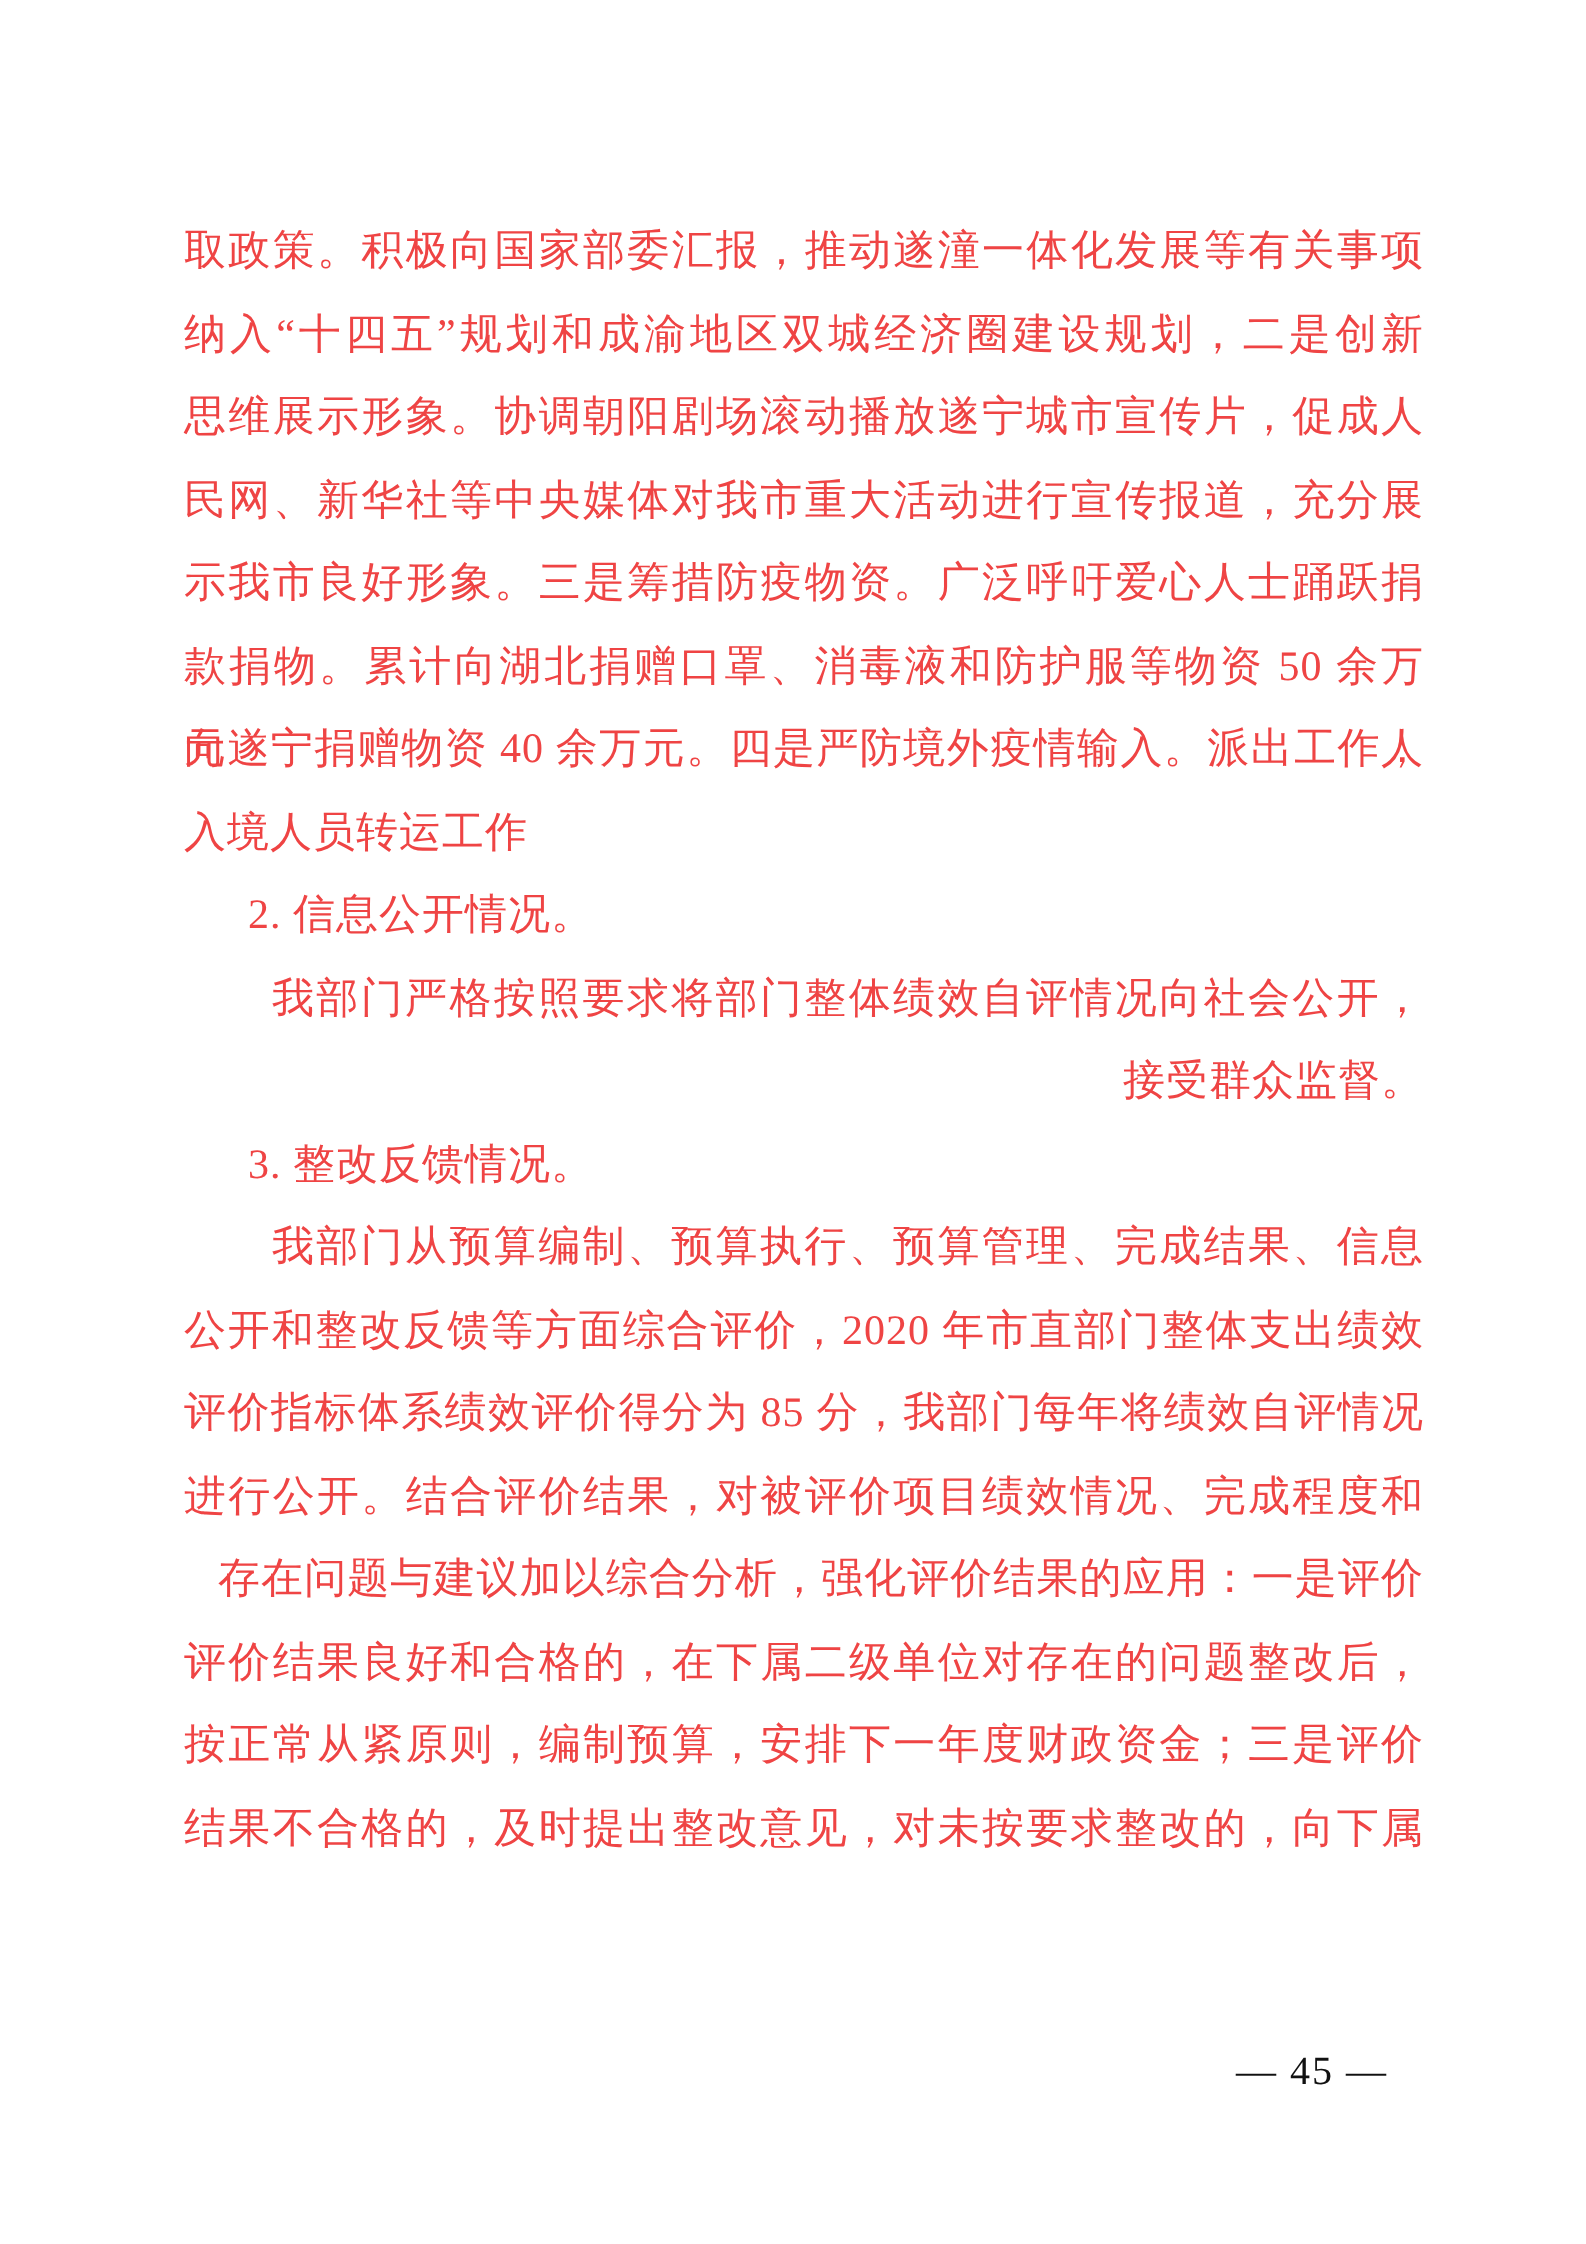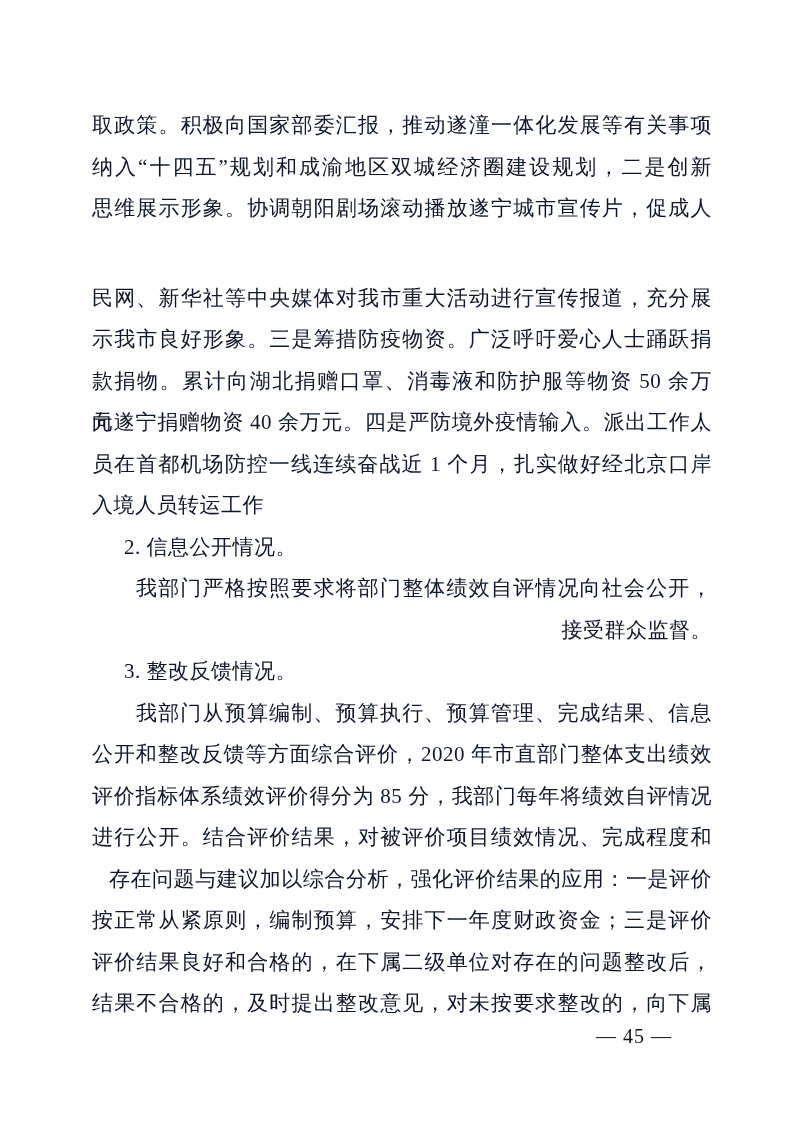--- a/index.html
+++ b/index.html
@@ -20,61 +20,60 @@
     position: absolute;
     left: 92px;
     top: 105px;
     width: 620px;
   }
   .text-line {
     height: 41.5px;
     line-height: 41.5px;
     font-size: 21px;
     letter-spacing: 0.5px;
-    color: #0f172a;
+    color: #ef4444;
     white-space: nowrap;
   }
   .text-line.justify {
     white-space: normal;
     text-align: justify;
     text-align-last: justify;
     text-justify: inter-character;
   }
   .page-footer {
     position: absolute;
-    left: 596px;
+    left: 618px;
     top: 1022px;
     font-size: 20px;
     line-height: 28px;
     letter-spacing: 1px;
     color: #111111;
     white-space: nowrap;
   }
 </style>
 </head>
 <body>
 
 <div class="page" style="background: rgb(255, 255, 255); color: rgb(17, 17, 17);">
   <div class="doc-body">
       <div class="text-line justify" style="text-indent: 0px;">取政策。积极向国家部委汇报，推动遂潼一体化发展等有关事项</div>
       <div class="text-line justify" style="text-indent: 0px;">纳入“十四五”规划和成渝地区双城经济圈建设规划，二是创新</div>
       <div class="text-line justify" style="text-indent: 0px;">思维展示形象。协调朝阳剧场滚动播放遂宁城市宣传片，促成人</div>
-      <div class="text-line justify" style="text-indent: 0px; margin-top: 48px;">民网、新华社等中央媒体对我市重大活动进行宣传报道，充分展</div>
+      <div class="text-line justify" style="text-indent: 0px;">民网、新华社等中央媒体对我市重大活动进行宣传报道，充分展</div>
       <div class="text-line justify" style="text-indent: 0px;">示我市良好形象。三是筹措防疫物资。广泛呼吁爱心人士踊跃捐</div>
       <div class="text-line justify" style="text-indent: 0px;">款捐物。累计向湖北捐赠口罩、消毒液和防护服等物资 50 余万元，</div>
       <div class="text-line justify" style="text-indent: 0px;">向遂宁捐赠物资 40 余万元。四是严防境外疫情输入。派出工作人</div>
-      <div class="text-line justify" style="text-indent: 0px;">员在首都机场防控一线连续奋战近 1 个月，扎实做好经北京口岸</div>
       <div class="text-line" style="text-indent: 0px;">入境人员转运工作</div>
       <div class="text-line" style="text-indent: 32px;">2. 信息公开情况。</div>
       <div class="text-line justify" style="text-indent: 44px;">我部门严格按照要求将部门整体绩效自评情况向社会公开，</div>
       <div class="text-line" style="text-indent: 0px; text-align: right;">接受群众监督。</div>
       <div class="text-line" style="text-indent: 32px;">3. 整改反馈情况。</div>
       <div class="text-line justify" style="text-indent: 44px;">我部门从预算编制、预算执行、预算管理、完成结果、信息</div>
       <div class="text-line justify" style="text-indent: 0px;">公开和整改反馈等方面综合评价，2020 年市直部门整体支出绩效</div>
       <div class="text-line justify" style="text-indent: 0px;">评价指标体系绩效评价得分为 85 分，我部门每年将绩效自评情况</div>
       <div class="text-line justify" style="text-indent: 0px;">进行公开。结合评价结果，对被评价项目绩效情况、完成程度和</div>
       <div class="text-line justify" style="text-indent: 0px; margin-left: 17px;">存在问题与建议加以综合分析，强化评价结果的应用：一是评价</div>
+      <div class="text-line justify" style="text-indent: 0px;">评价结果良好和合格的，在下属二级单位对存在的问题整改后，</div>
       <div class="text-line justify" style="text-indent: 0px;">按正常从紧原则，编制预算，安排下一年度财政资金；三是评价</div>
-      <div class="text-line justify" style="text-indent: 0px;">评价结果良好和合格的，在下属二级单位对存在的问题整改后，</div>
       <div class="text-line justify" style="text-indent: 0px;">结果不合格的，及时提出整改意见，对未按要求整改的，向下属</div>
     </div>
   <div class="page-footer">— 45 —</div>
 </div>
 
 </body></html>

